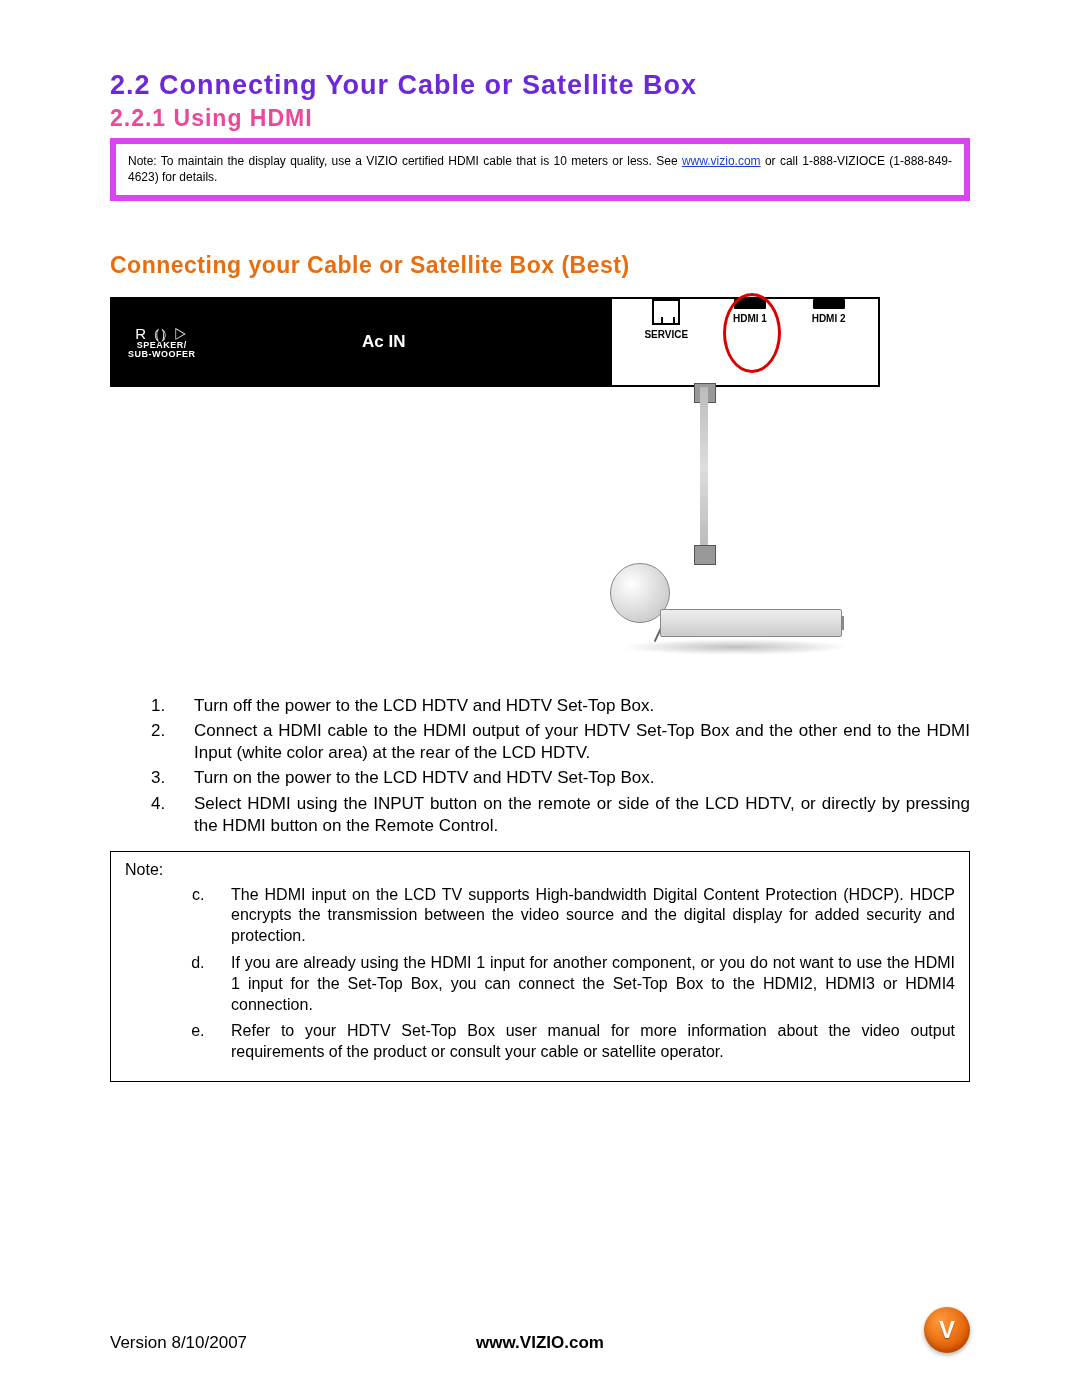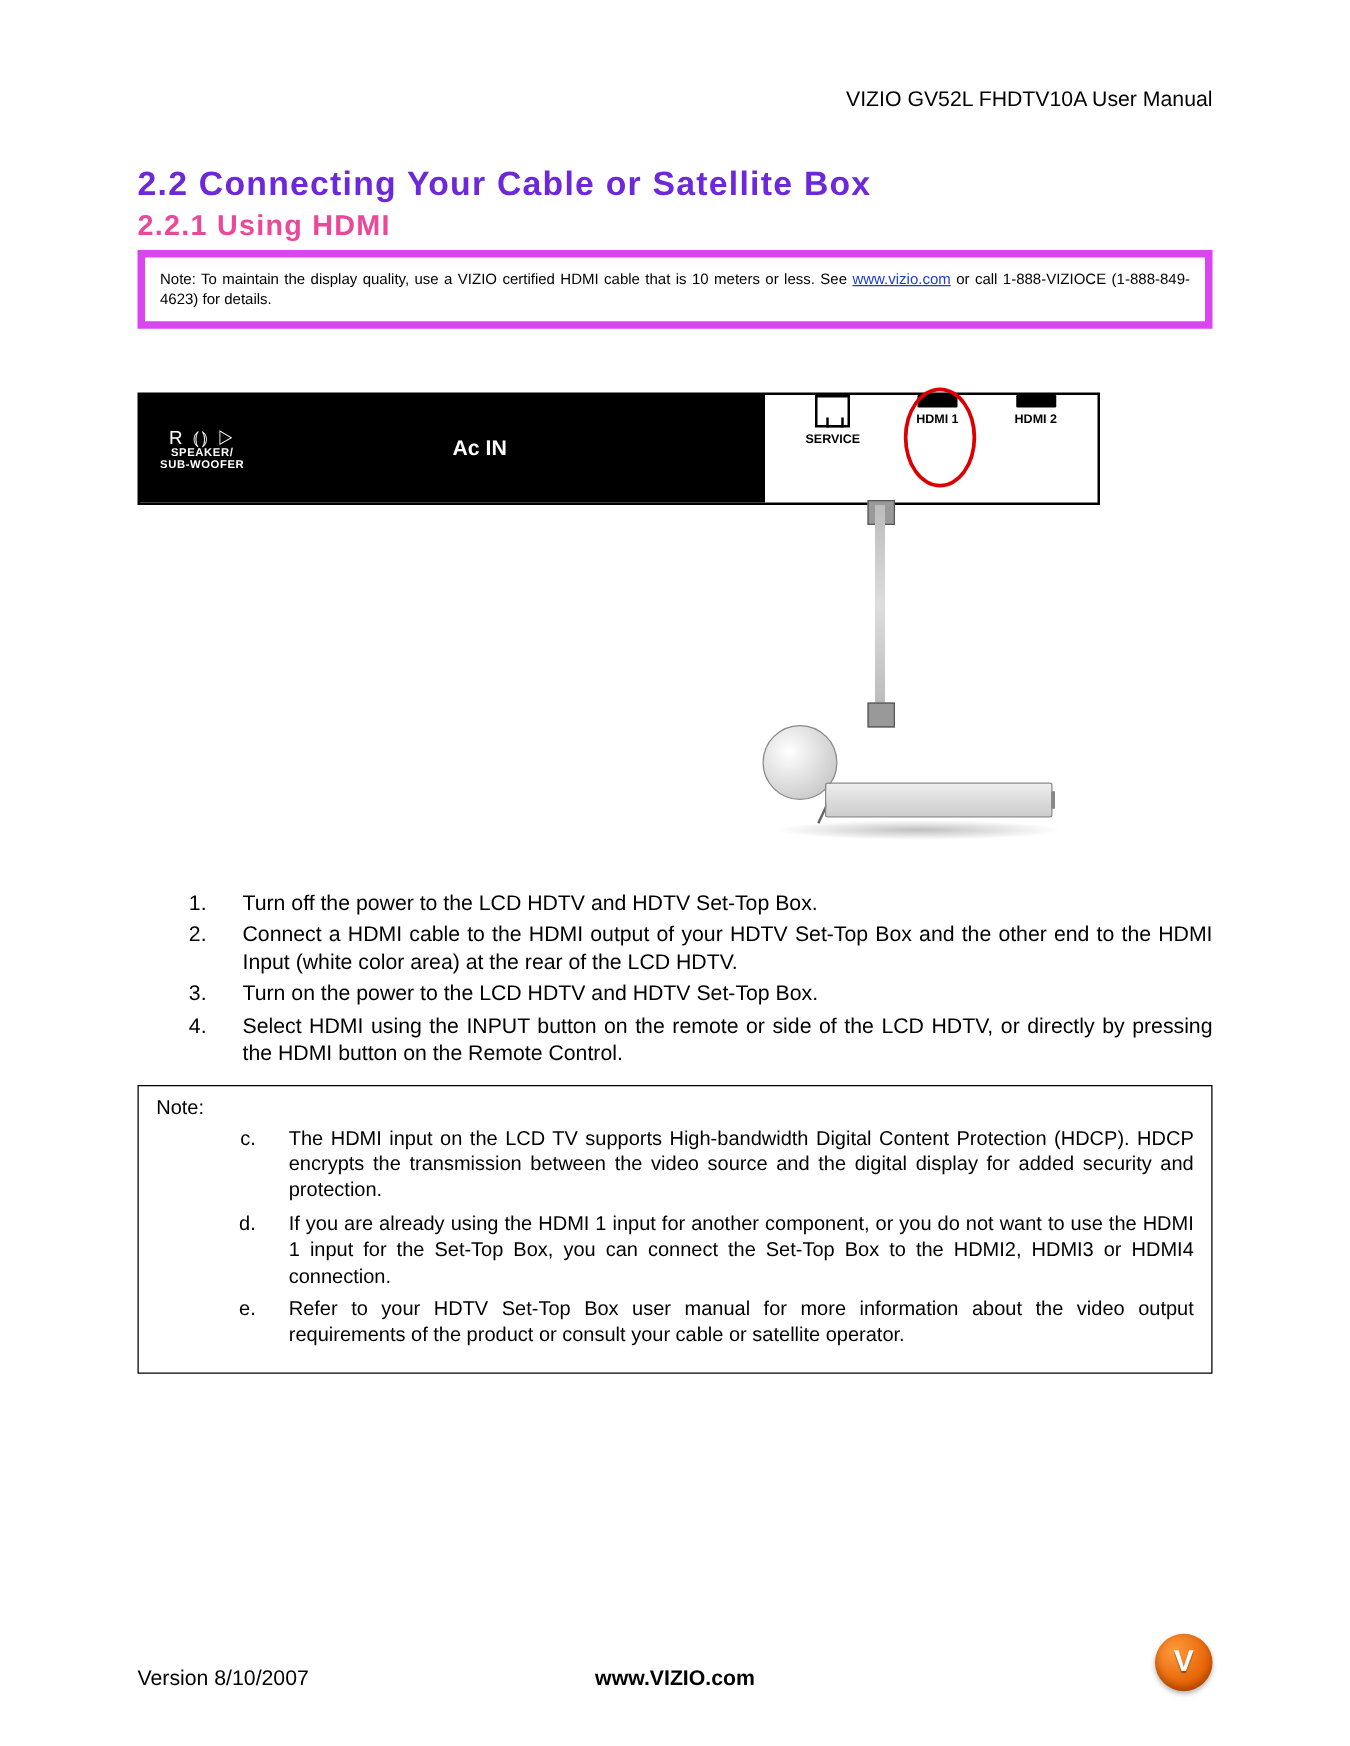--- a/index.html
+++ b/index.html
@@ -224,30 +224,30 @@
   }
   .logo span {
     color: #fff; font-weight: bold; font-size: 24px; font-family: Arial;
     text-shadow: 0 1px 1px rgba(0,0,0,.4);
   }
 </style>
 </head>
 <body>
 
 <div class="page">
-  <div class="header-right">VIZIO GV52L FHDTV10A User Manual</div>
 
   <div class="h1-orange">2.2  Connecting Your Cable or Satellite Box</div>
   <div class="h2-orange">2.2.1 Using HDMI</div>
 
 
   <div class="note-box">
     <span>Note: To maintain the display quality, use a VIZIO certified HDMI cable that is 10 meters or less.  See </span><a href="#">www.vizio.com</a><span> or call 1-888-VIZIOCE (1-888-849-4623) for details.</span>
   </div>
 
+  <div class="h3-orange">Connecting your Cable or Satellite Box (Best)</div>
 
   <div class="diagram">
     <div class="panel">
       <div class="panel-black">
         <div class="speaker-block">
           <div class="speaker-icons">R ⦅⦆ ▷</div>
           <div class="speaker-label">SPEAKER/</div>
           <div class="speaker-label">SUB-WOOFER</div>
         </div>
         <div class="ac-in">Ac  IN</div>

